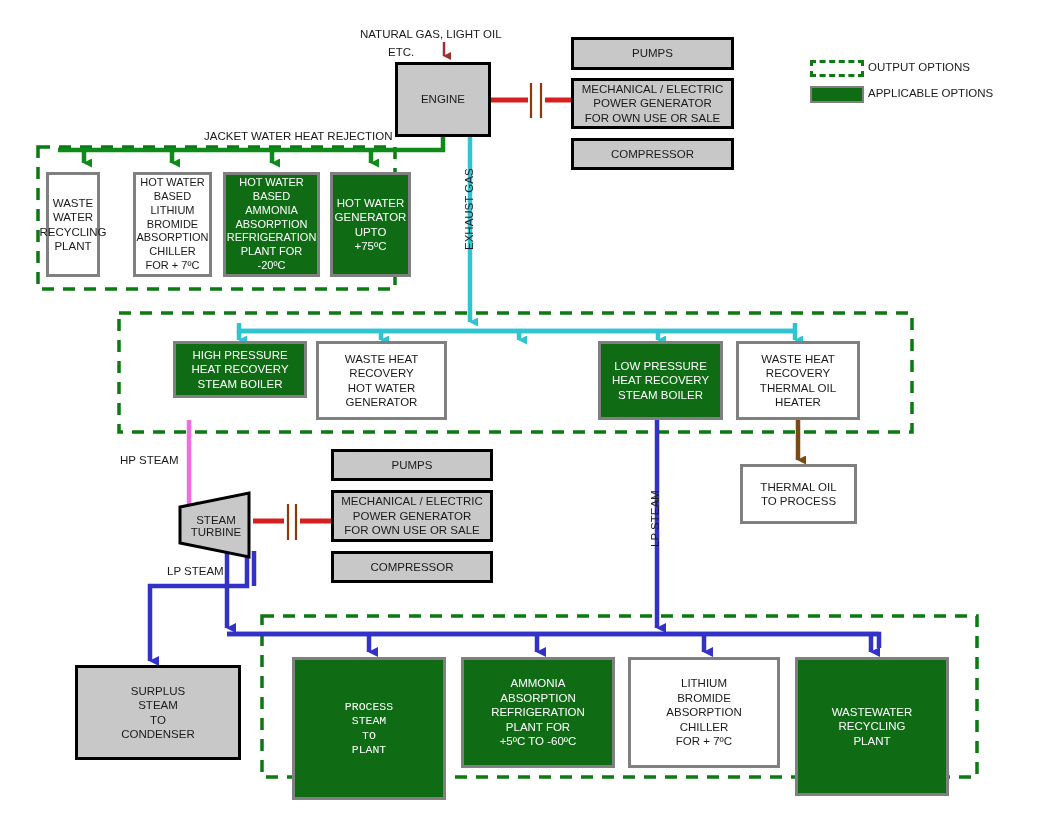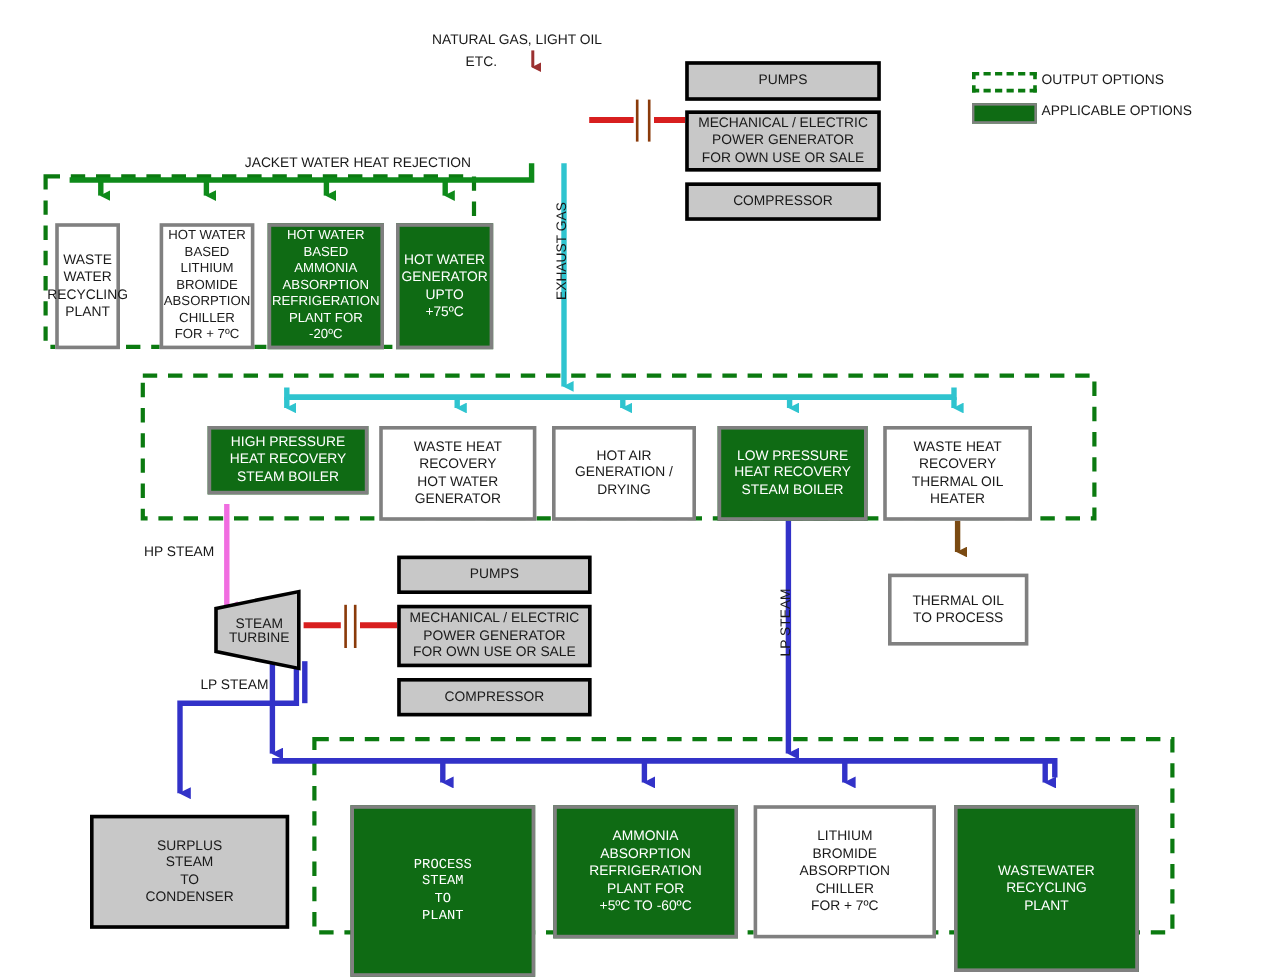--- a/index.html
+++ b/index.html
@@ -2,21 +2,21 @@
 <html><head>
 <meta charset="utf-8">
 <style>
   html,body{margin:0;padding:0;background:#ffffff;}
   body{width:1056px;height:816px;position:relative;overflow:hidden;
        font-family:"Liberation Sans","DejaVu Sans",sans-serif;color:#1a1a1a;}
   #stage{position:absolute;left:0;top:0;width:1056px;height:816px;}
   svg.layer{position:absolute;left:0;top:0;width:1056px;height:816px;pointer-events:none;}
 
   .box{position:absolute;box-sizing:border-box;display:flex;align-items:center;
-       justify-content:center;text-align:center;line-height:1.26;margin-top:14px;}
+       justify-content:center;text-align:center;line-height:1.26;}
   .box span{display:block;padding:0 3px;}
 
   
   .opt-white{background:#ffffff;border:3px solid #808080;color:#1a1a1a;font-size:11.5px;}
   
   .opt-green{background:#0f6b14;border:3px solid #808080;color:#ffffff;font-size:11.5px;}
   
   .eq-grey{background:#c8c8c8;border:3px solid #000000;color:#1a1a1a;font-size:11.5px;}
 
   .label{position:absolute;font-size:11.5px;color:#1a1a1a;white-space:nowrap;}
@@ -111,20 +111,23 @@
   </svg>
 
   <div class="legend-dash" style="left:810px;top:60px;width:54px;height:17px;"></div>
   <div class="legend-text" style="left:868px;top:61px;">OUTPUT OPTIONS</div>
   <div class="legend-solid" style="left:810px;top:86px;width:54px;height:17px;"></div>
   <div class="legend-text" style="left:868px;top:87px;">APPLICABLE  OPTIONS</div>
 
   <div class="label" style="left:360px;top:28px;">NATURAL  GAS, LIGHT OIL</div>
   <div class="label" style="left:360px;top:46px;padding-left:28px;">ETC.</div>
 
+  <div class="box eq-grey" style="left:395px;top:62px;width:96px;height:75px;">
+    <span>ENGINE</span>
+  </div>
 
   <div class="box eq-grey" style="left:571px;top:37px;width:163px;height:33px;">
     <span>PUMPS</span>
   </div>
 
   <div class="box eq-grey" style="left:571px;top:78px;width:163px;height:51px;flex-direction:column;">
     <span>MECHANICAL  /  ELECTRIC</span>
     <span>POWER  GENERATOR</span>
     <span>FOR OWN USE  OR SALE</span>
   </div>
@@ -182,25 +185,20 @@
     <span>STEAM BOILER</span>
   </div>
 
   <div class="box opt-white" style="left:316px;top:341px;width:131px;height:79px;flex-direction:column;">
     <span>WASTE  HEAT</span>
     <span>RECOVERY</span>
     <span>HOT WATER</span>
     <span>GENERATOR</span>
   </div>
 
-  <div class="box opt-white" style="left:460px;top:341px;width:120px;height:79px;flex-direction:column;">
-    <span>HOT AIR</span>
-    <span>GENERATION  /</span>
-    <span>DRYING</span>
-  </div>
 
   <div class="box opt-green" style="left:598px;top:341px;width:125px;height:79px;flex-direction:column;">
     <span>LOW PRESSURE</span>
     <span>HEAT RECOVERY</span>
     <span>STEAM BOILER</span>
   </div>
 
   <div class="box opt-white" style="left:736px;top:341px;width:124px;height:79px;flex-direction:column;">
     <span>WASTE  HEAT</span>
     <span>RECOVERY</span>

